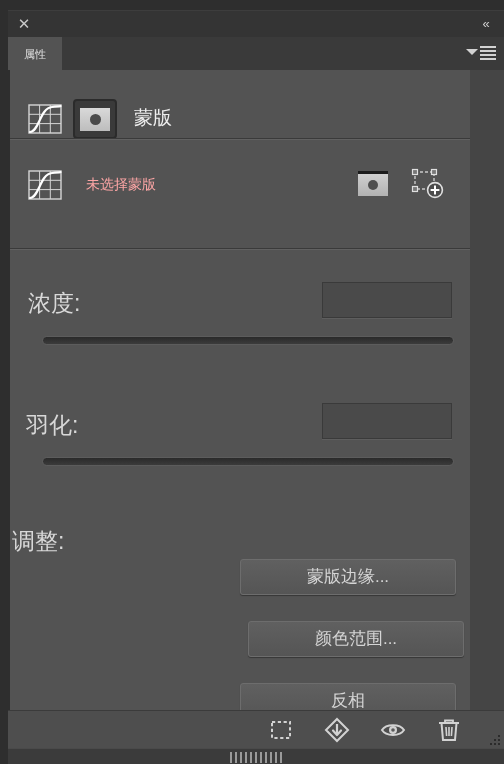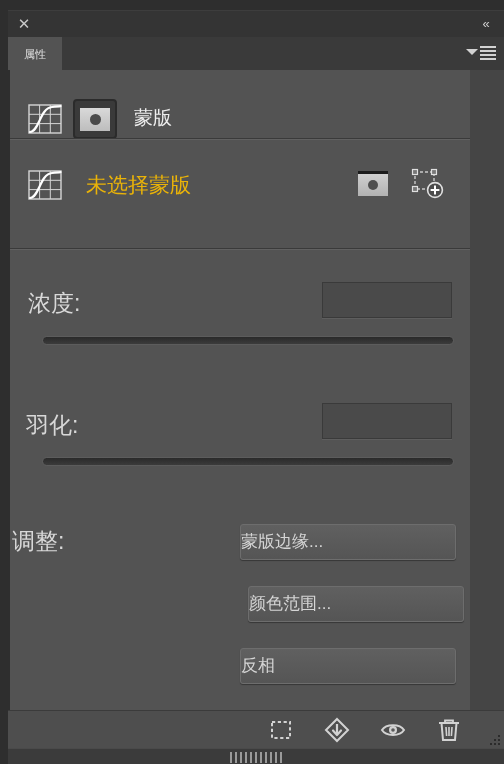--- a/index.html
+++ b/index.html
@@ -214,22 +214,22 @@
     position: absolute;
     left: 18px;
     top: 30px;
     width: 34px;
     height: 30px;
   }
   .status-label {
     position: absolute;
     left: 76px;
     top: 30px;
-    color: #eab308;
-    font-size: 21px;
+    color: #fca5a5;
+    font-size: 14px;
     line-height: 30px;
     font-family: Liberation Serif, serif;
   }
   .status-icons {
     position: absolute;
     right: 12px;
     top: 28px;
     width: 110px;
     height: 34px;
   }
@@ -300,22 +300,23 @@
     width: 216px;
     height: 36px;
     border-radius: 3px;
     background: linear-gradient(#606060, #555555);
     border: 1px solid #6d6d6d;
     box-shadow: 0 1px 1px rgba(0,0,0,0.35);
     box-sizing: border-box;
     color: #d5d5d5;
     font-size: 17px;
     line-height: 34px;
-    text-align: left;
-    cursor: pointer;
+    text-align: center;
+    cursor: pointer;
+    margin-top: 35px;
   }
 
   
   .footer {
     position: absolute;
     left: 8px;
     top: 710px;
     width: 496px;
     height: 38px;
     background: #4e4e4e;

